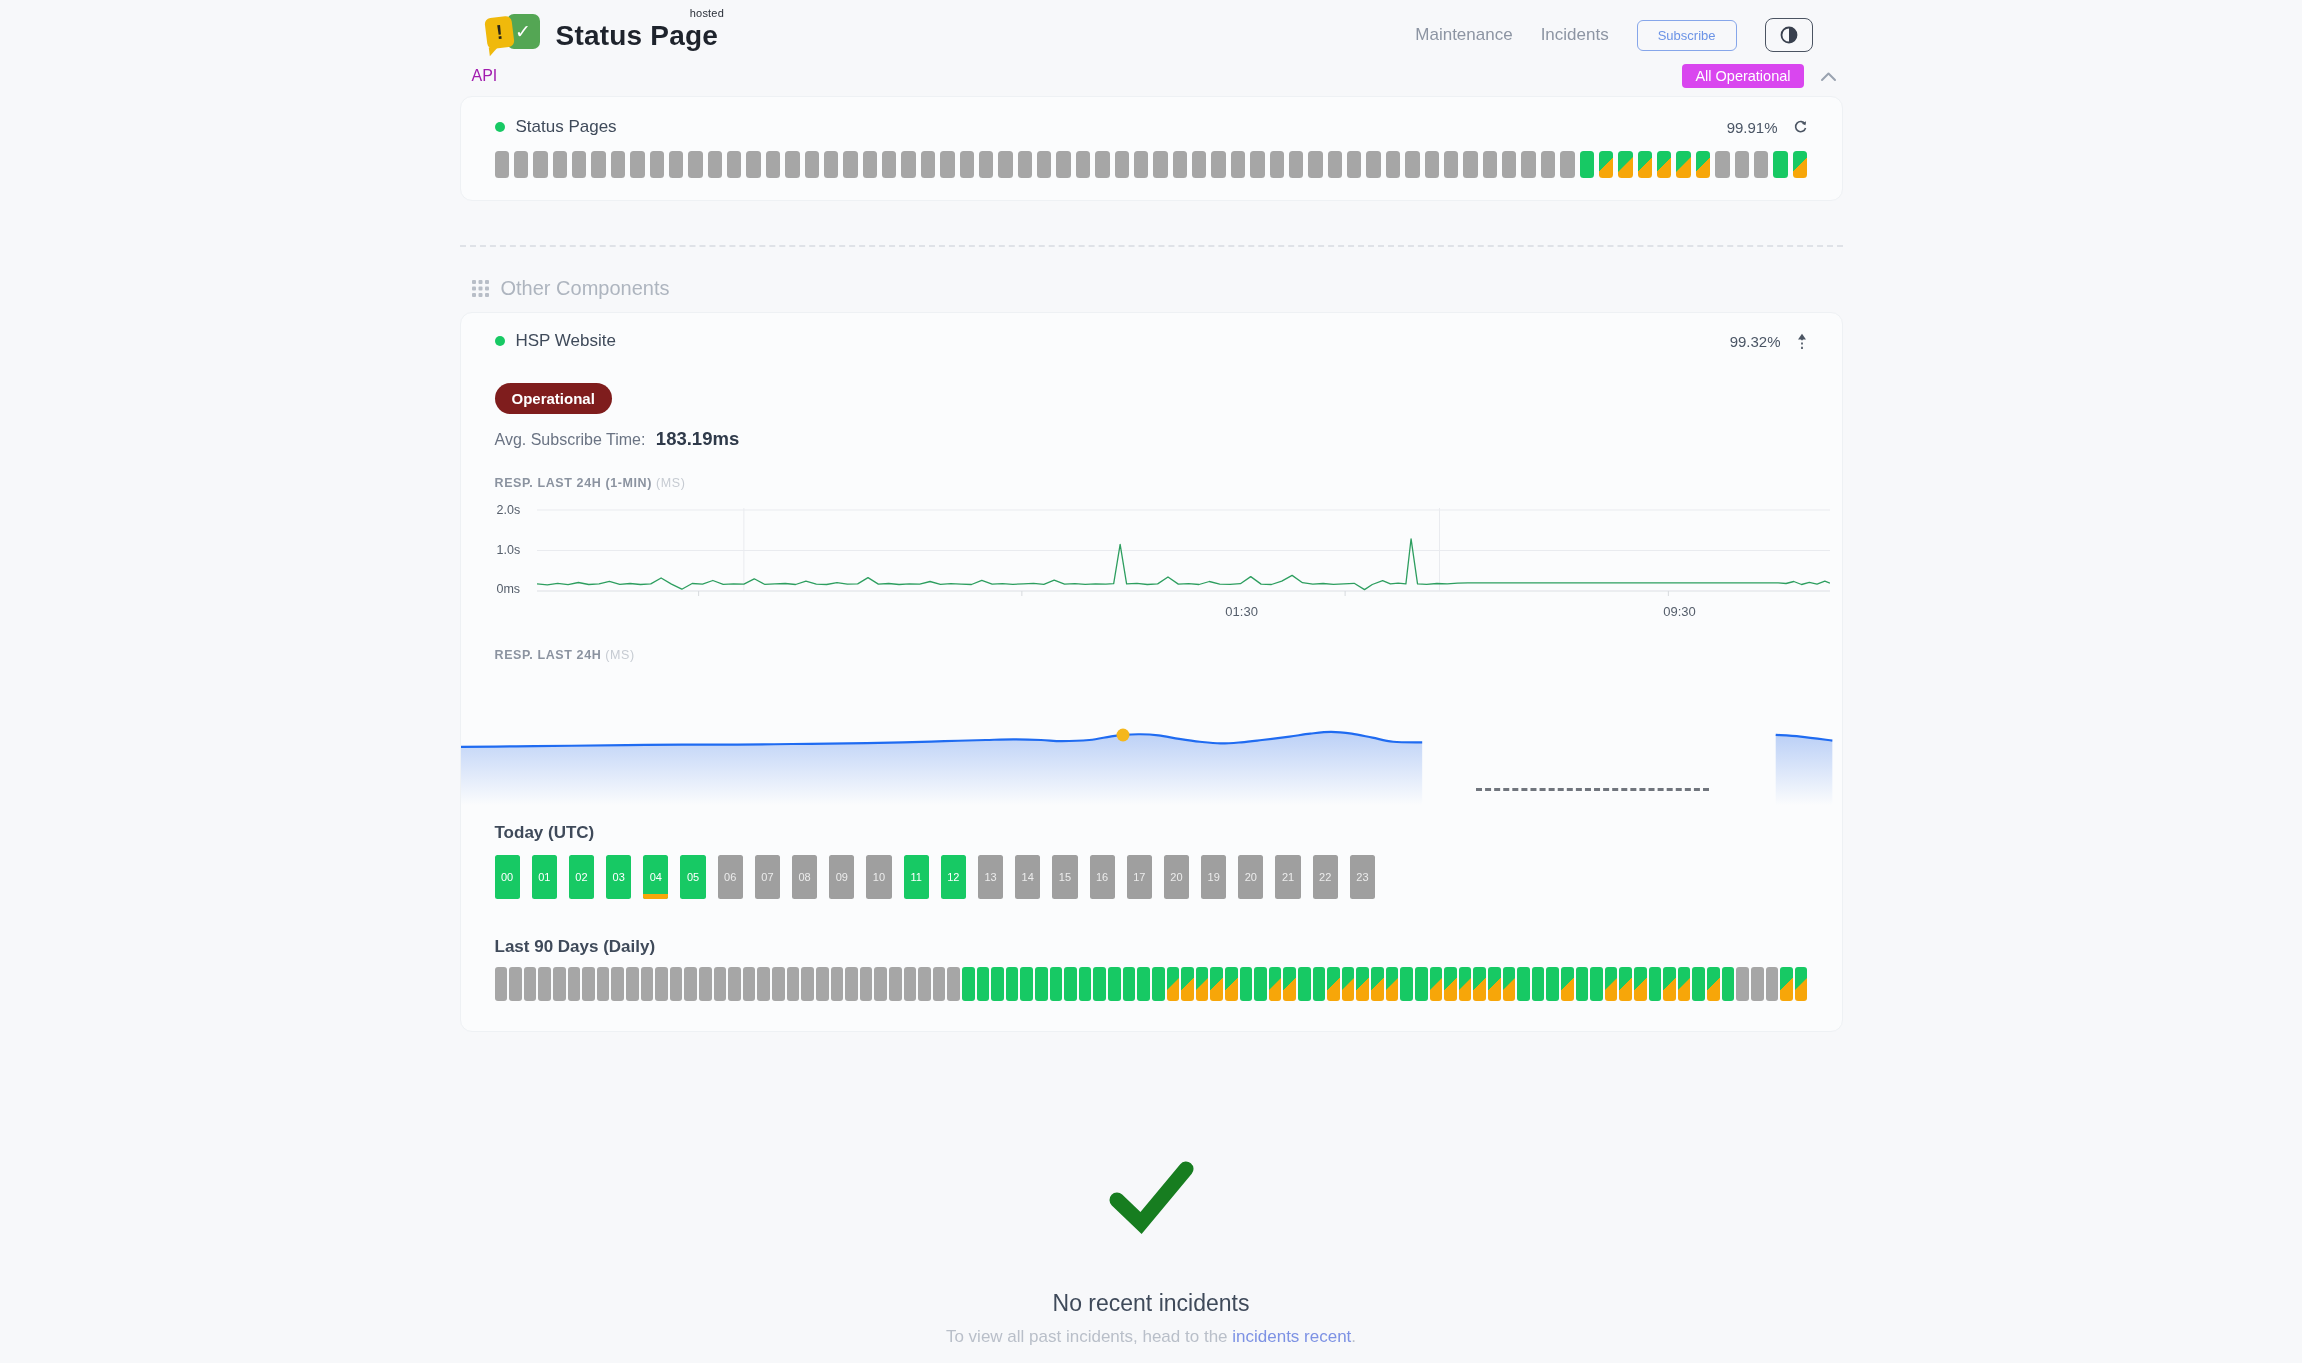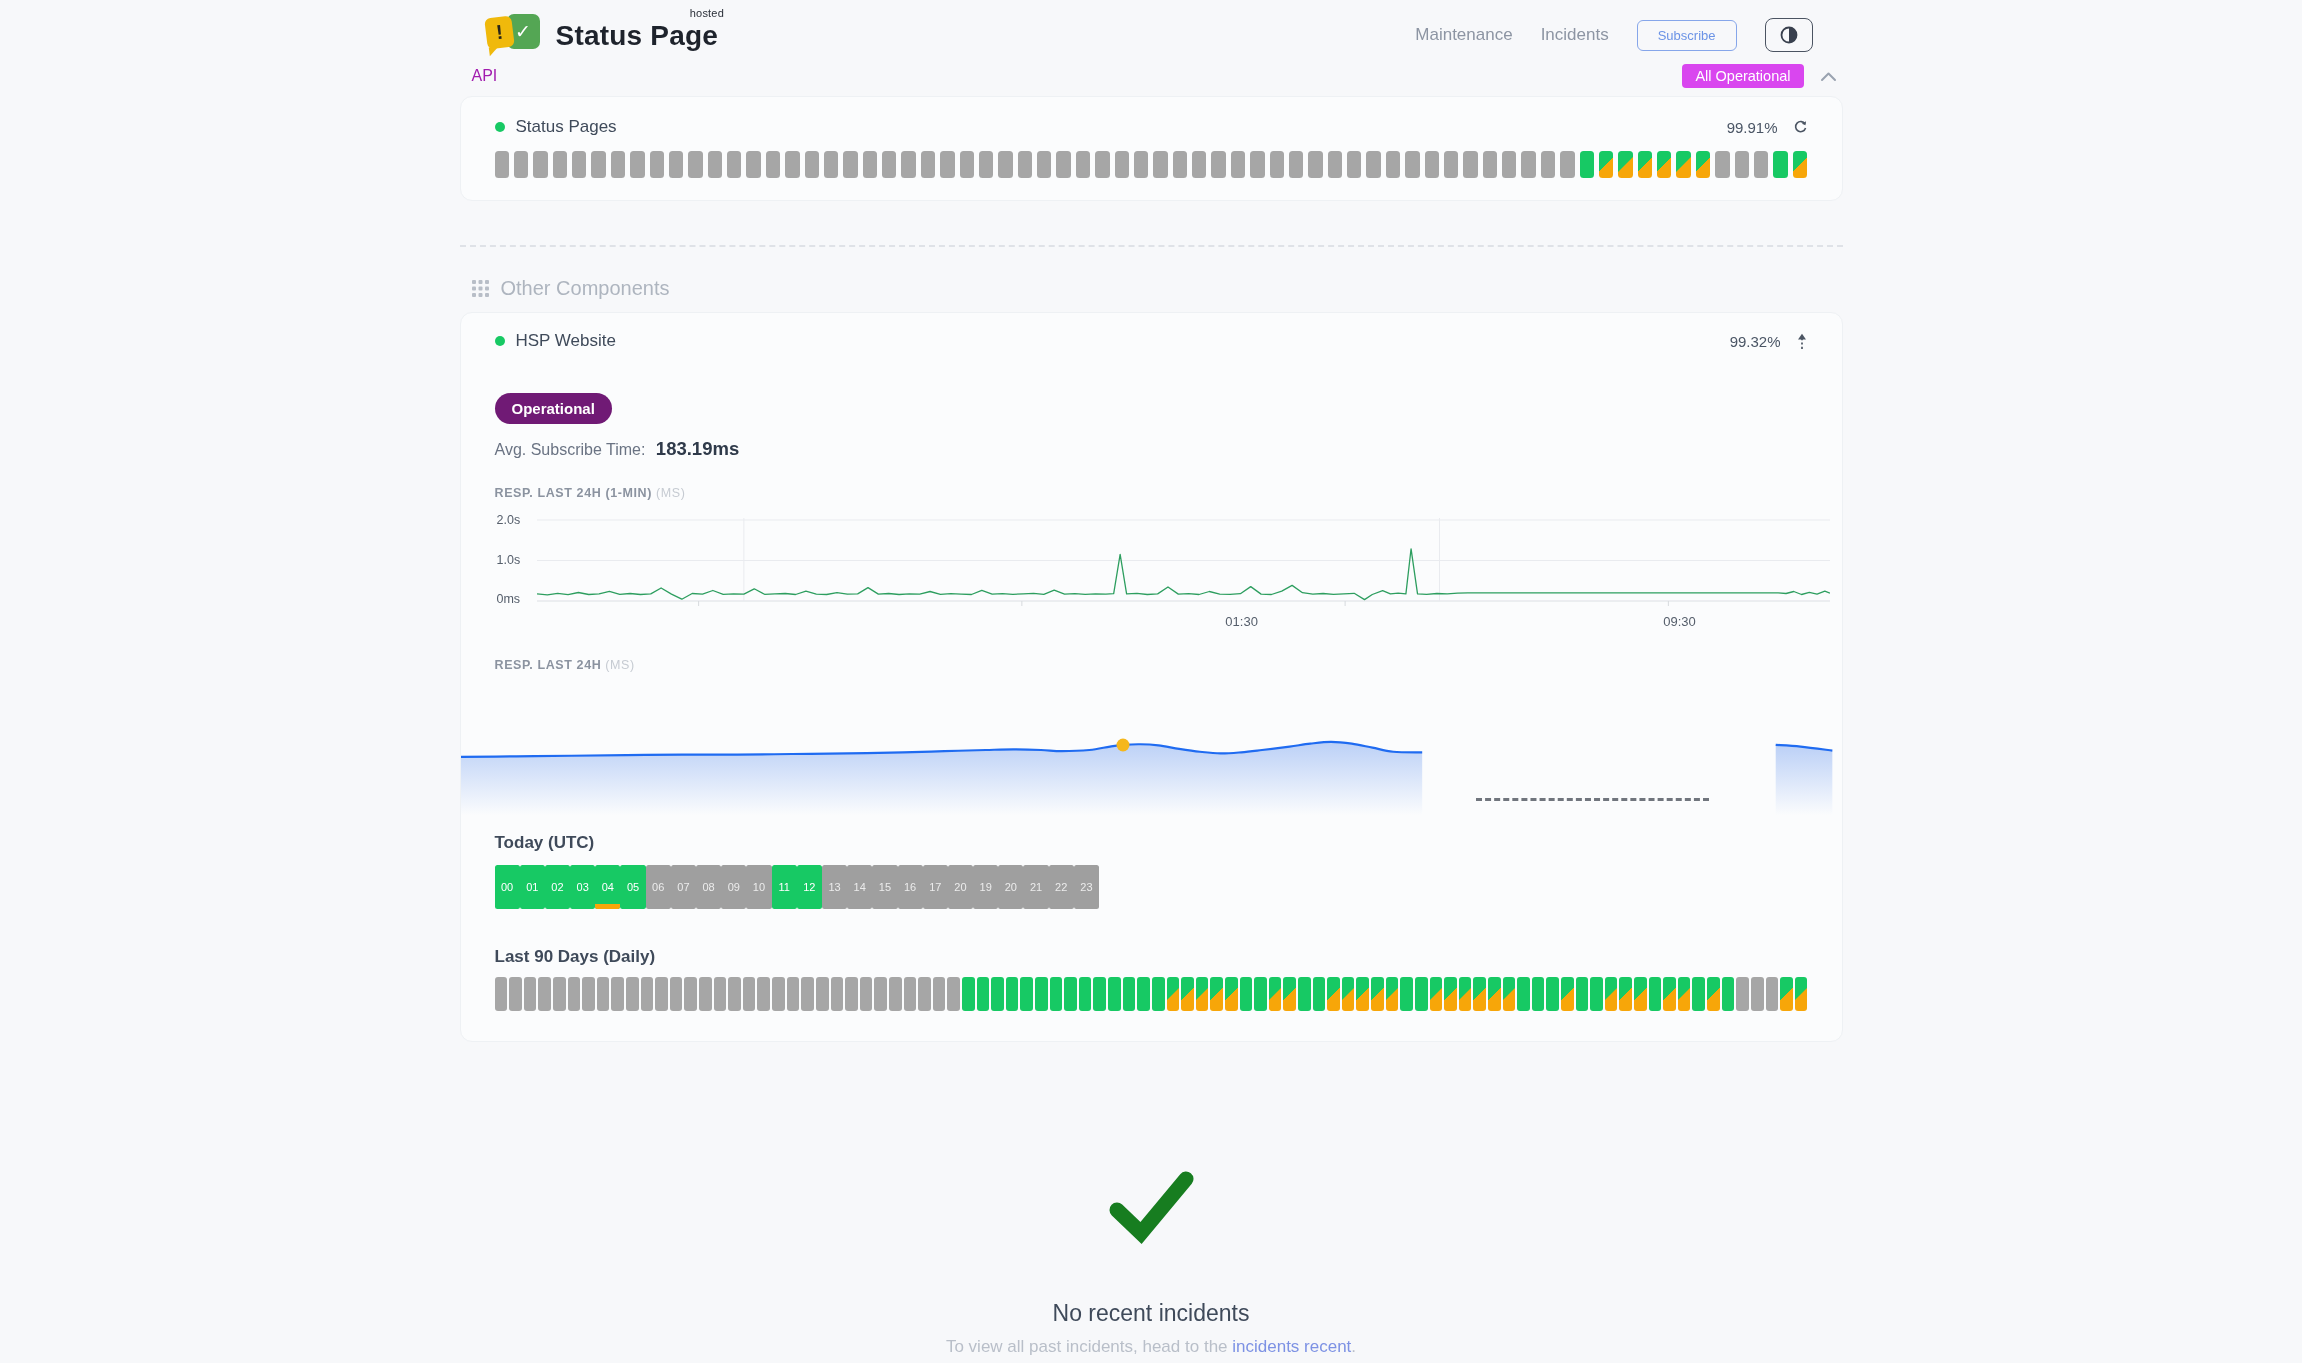--- a/index.html
+++ b/index.html
@@ -52,22 +52,22 @@
   .U { background:#17c964; }
   .D { background:linear-gradient(135deg,#17c964 49.5%,#f7a609 50.5%); }
 
   .divider { border:none; border-top:2px dashed #dfe2e7; margin:44px 0 0; }
 
   .section-head { display:flex; align-items:center; gap:12px; margin:30px 0 0 12px; color:#aeb5bf; font-size:20px; }
 
   .card2 { margin-top:12px; padding:18px 0 30px; }
   .px { padding-left:34px; padding-right:34px; }
 
-  .badge-operational { display:inline-block; background:#701a75; color:#fff; font-size:15px; font-weight:700;
-    padding:7px 17px; border-radius:16px; margin-top:42px; }
+  .badge-operational { display:inline-block; background:#7f1d1d; color:#fff; font-size:15px; font-weight:700;
+    padding:7px 17px; border-radius:16px; margin-top:32px; }
   .avg-row { margin-top:14px; font-size:16px; color:#6a7383; }
   .avg-row .val { color:#2f3a4a; font-weight:700; font-size:18.5px; margin-left:6px; }
   .resp-label { margin-top:26px; font-size:12.5px; letter-spacing:.6px; color:#8b93a0; font-weight:600; }
   .resp-label .unit { color:#c6cbd2; font-weight:500; margin-left:4px; }
 
   
   .chart1-wrap { display:flex; margin-top:18px; padding-right:12px; }
   .ylabels { width:42px; position:relative; font-size:12.5px; color:#555e6b; flex:none; }
   .ylabels span { position:absolute; left:2px; }
   .yl-0 { top:-5px; } .yl-1 { top:35px; } .yl-2 { top:74px; }
@@ -76,21 +76,21 @@
   .xlabels { position:relative; height:22px; margin:2px 12px 0 42px; font-size:13px; color:#555e6b; }
   .xlabels span { position:absolute; transform:translateX(-50%); top:4px; }
 
   
   .chart2 { position:relative; height:115px; margin-top:32px; }
   .chart2 svg { position:absolute; inset:0; width:100%; height:100%; }
   .marker-dot { position:absolute; width:13px; height:13px; border-radius:50%; background:#f5b71c; transform:translate(-50%,-50%); }
   .gap-dash { position:absolute; border-top:3px dashed #70757d; }
 
   .sub-head { margin-top:14px; font-size:17px; font-weight:600; color:#3f4a5a; }
-  .hours { display:flex; gap:0; margin-top:12px; }
+  .hours { display:flex; gap:12px; margin-top:12px; }
   .hour { width:25.2px; height:44px; border-radius:2.5px; position:relative; display:flex; align-items:center; justify-content:center;
     font-size:11px; color:#fff; overflow:hidden; cursor:pointer; }
   .hour.N { background:#9f9f9f; color:#ececec; }
   .hour.U { background:#17c964; }
   .hour.partial::after { content:""; position:absolute; bottom:0; left:0; right:0; height:5px; background:#f7a609; }
 
   .days { display:flex; gap:2px; margin-top:10px; }
   .day { flex:1; height:34px; border-radius:3px; cursor:pointer; }
 
   

